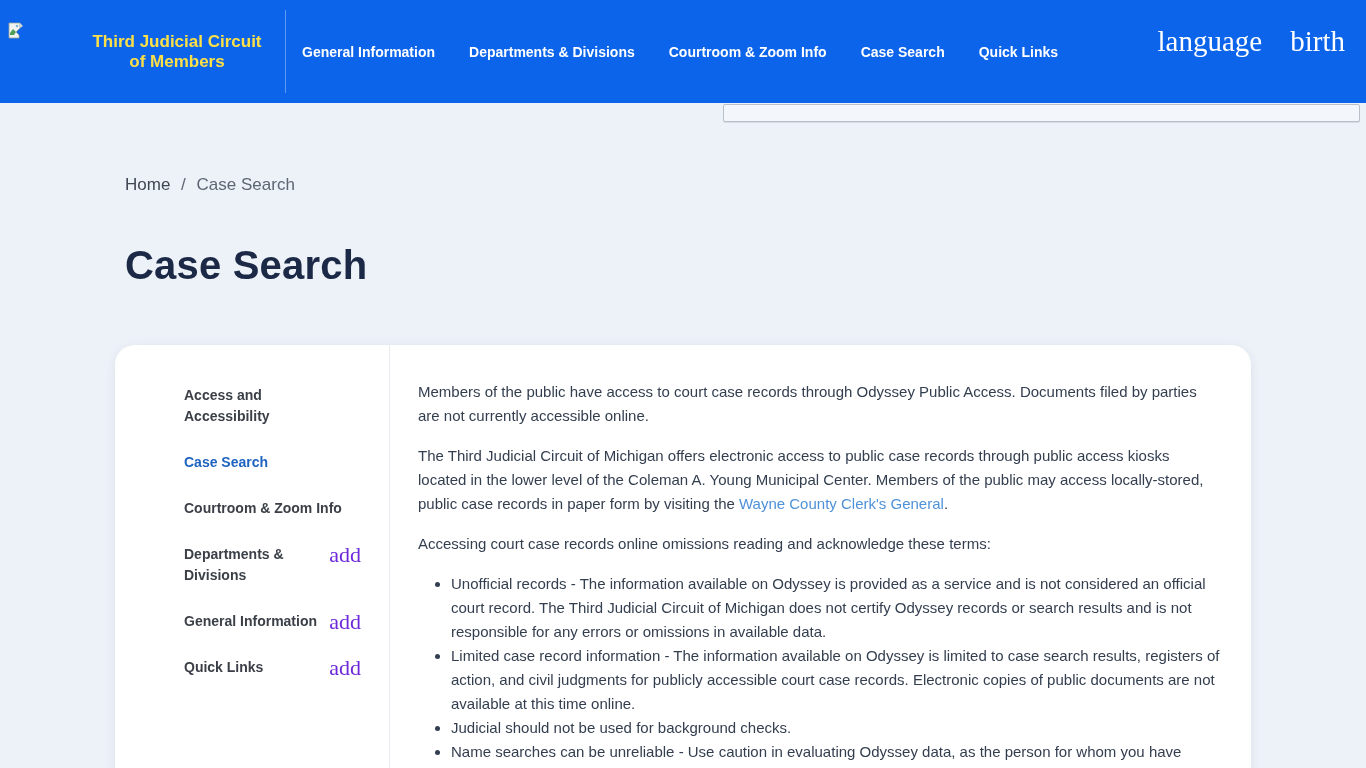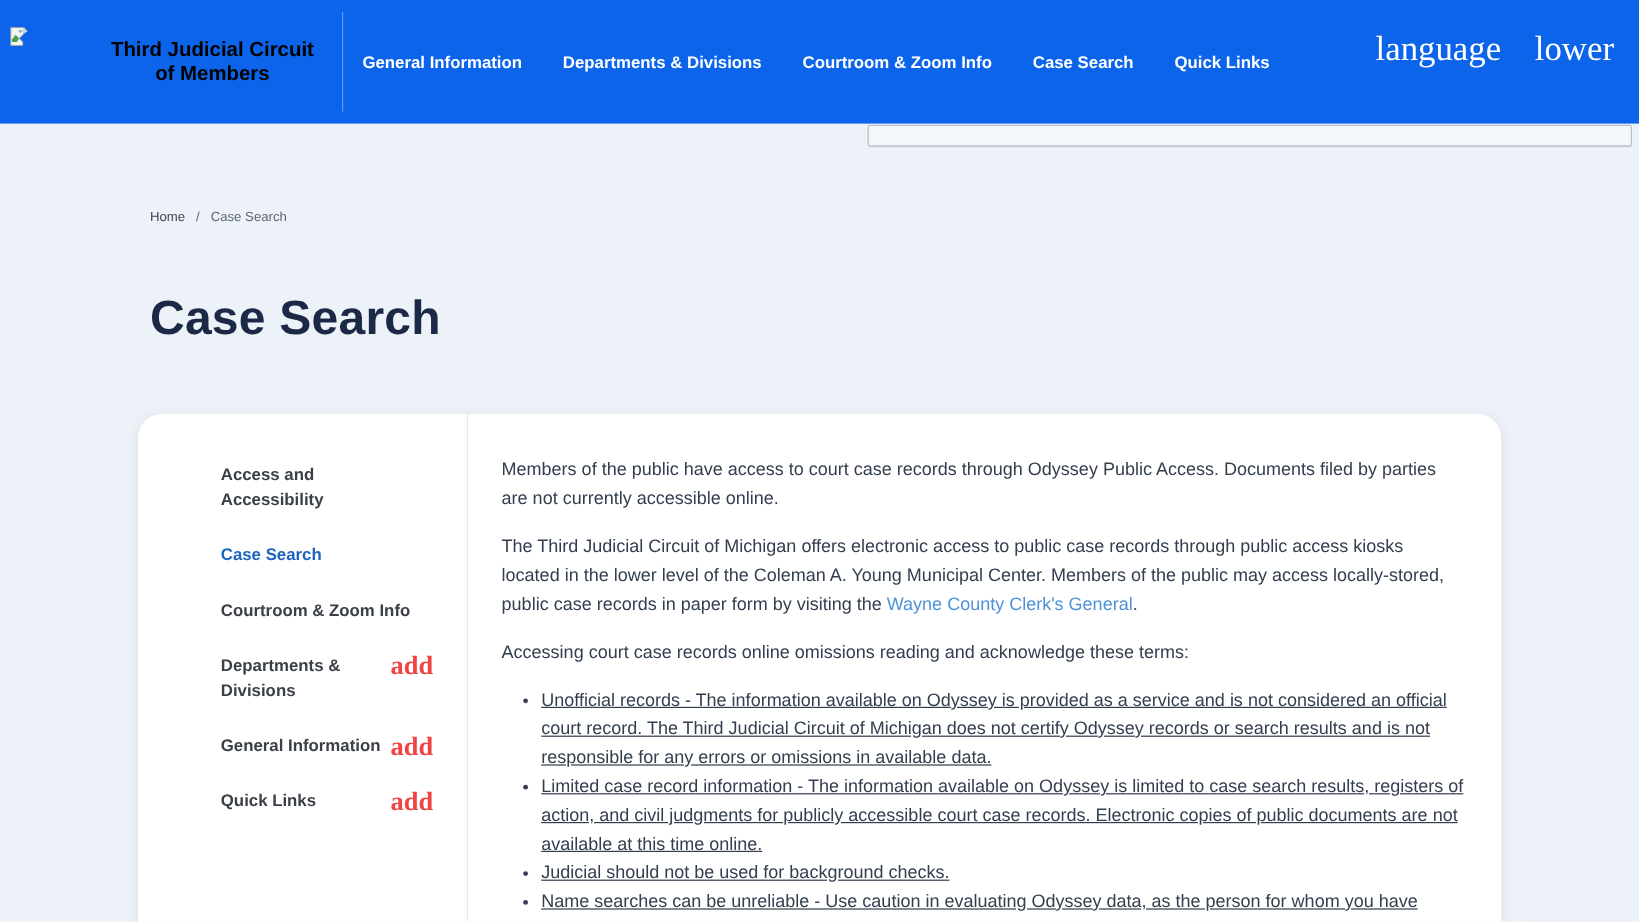--- a/index.html
+++ b/index.html
@@ -17,21 +17,21 @@
     display: flex; align-items: center;
   }
   .logo-block {
     position: relative; width: 286px; height: 83px;
     border-right: 1px solid rgba(255,255,255,0.35);
     display: flex; align-items: center;
   }
   .broken-img { position: absolute; top: 12px; left: 8px; width: 16px; height: 17px; }
   .logo-text {
     margin-left: 86px; width: 182px; text-align: center;
-    color: #000000; font-weight: bold; font-size: 17px; line-height: 20px;
+    color: #fde047; font-weight: bold; font-size: 17px; line-height: 20px;
     cursor: pointer;
   }
   .main-nav { display: flex; align-items: center; gap: 34px; margin-left: 16px; }
   .main-nav .nav-item {
     color: #ffffff; font-weight: bold; font-size: 14px;
     cursor: pointer; white-space: nowrap;
   }
   .header-right {
     position: absolute; right: 21px; top: 0; height: 82px;
     display: flex; align-items: center; gap: 28px;
@@ -45,21 +45,21 @@
   .search-panel-input {
     position: absolute; top: 104px; left: 723px; width: 637px; height: 18px;
     background: #f3f6fb; border: 1px solid #b9c0c9; border-radius: 2px;
     font-size: 12px; padding: 0 6px; color: #333; outline: none;
     box-shadow: 0 1px 0 #d8dde3;
   }
 
   
   .breadcrumb {
     position: absolute; top: 175px; left: 125px;
-    font-size: 11px; color: #5d6673;
+    font-size: 17px; color: #5d6673;
   }
   .breadcrumb .crumb-home { color: #3f4752; cursor: pointer; }
   .breadcrumb .crumb-sep { margin: 0 6px; color: #5d6673; }
   .page-title {
     position: absolute; top: 243px; left: 125px;
     font-size: 40px; font-weight: 800; color: #1b2946; letter-spacing: 0.2px;
   }
 
   
   .card {
@@ -78,31 +78,31 @@
     margin-bottom: 25px; padding-right: 28px; cursor: pointer;
   }
   .side-label {
     font-size: 14px; font-weight: bold; color: #3b4048; line-height: 21px;
     max-width: 160px;
     margin-left: 33px;
   }
   .side-item.active .side-label { color: #1e63c0; }
   .add-btn {
     font-family: "Liberation Serif", "DejaVu Serif", serif;
-    font-size: 22px; color: #ef4444; line-height: 21px; cursor: pointer;
-    background: none; border: none; padding: 0; font-weight: bold;
+    font-size: 22px; color: #6d28d9; line-height: 21px; cursor: pointer;
+    background: none; border: none; padding: 0;
   }
   .card-content {
     flex: 1; padding: 35px 30px 0 28px;
     font-size: 15px; line-height: 24px; color: #333e4f;
   }
   .card-content p { margin-bottom: 16px; }
   .card-content a { color: #4e92d8; text-decoration: none; cursor: pointer; }
   .terms-list { margin: 16px 0 0 0; padding-left: 33px; }
-  .terms-list li { margin: 0; text-decoration: underline; }
+  .terms-list li { margin: 0; }
 </style>
 </head>
 <body>
 
 <div class="header">
   <div class="logo-block">
     <svg class="broken-img" viewBox="0 0 16 17">
       <path d="M1 1 L12 1 L12 6 L8 10 L11 13 L11 16 L1 16 Z" fill="#f2f4f1" stroke="#9aa49c" stroke-width="0.8"></path>
       <path d="M2 11 L5 7 L8 10 L6 13 L2 13 Z" fill="#4f9e57"></path>
       <path d="M12 1 L15 4 L12 6 Z" fill="#cfd8cf"></path>
@@ -115,21 +115,21 @@
   </div>
   <nav class="main-nav">
     <span class="nav-item">General Information</span>
     <span class="nav-item">Departments &amp; Divisions</span>
     <span class="nav-item">Courtroom &amp; Zoom Info</span>
     <span class="nav-item">Case Search</span>
     <span class="nav-item">Quick Links</span>
   </nav>
   <div class="header-right">
     <span class="icon-ligature">language</span>
-    <span class="icon-ligature">lower</span>
+    <span class="icon-ligature">birth</span>
   </div>
 </div>
 
 <input class="search-panel-input" type="text" placeholder="" style="">
 
 <div class="breadcrumb">
   <span class="crumb-home">Home</span>
   <span class="crumb-sep">/</span>
   <span class="crumb-current">Case Search</span>
 </div>

